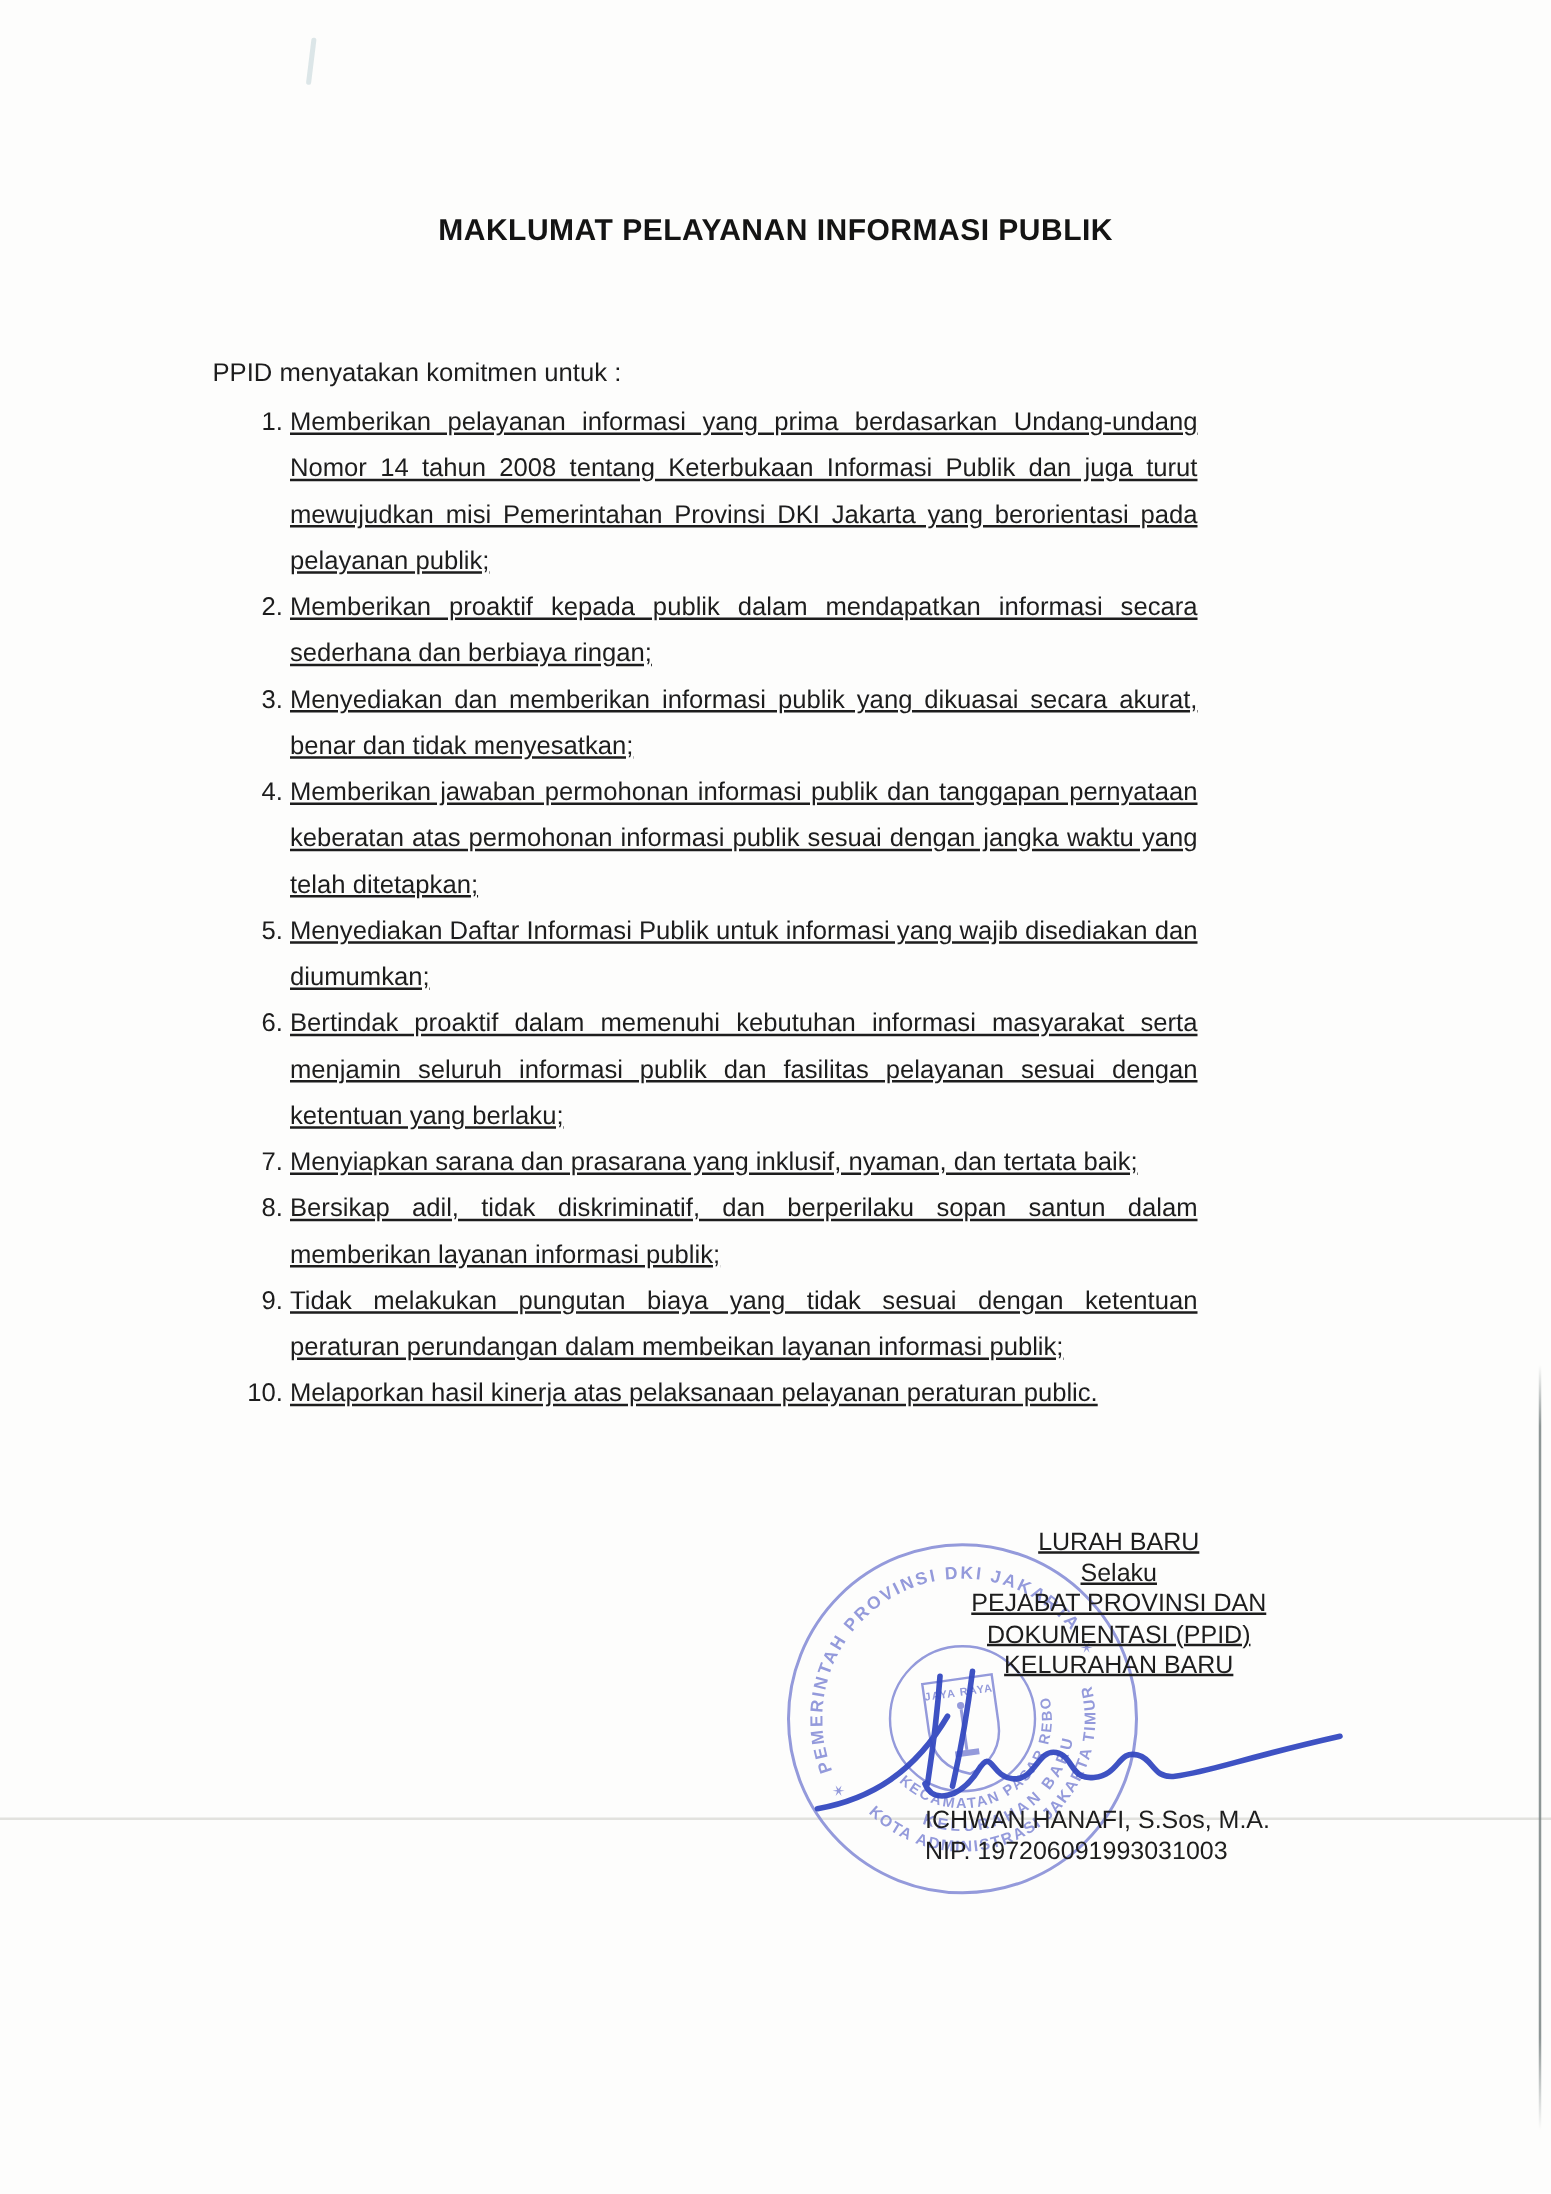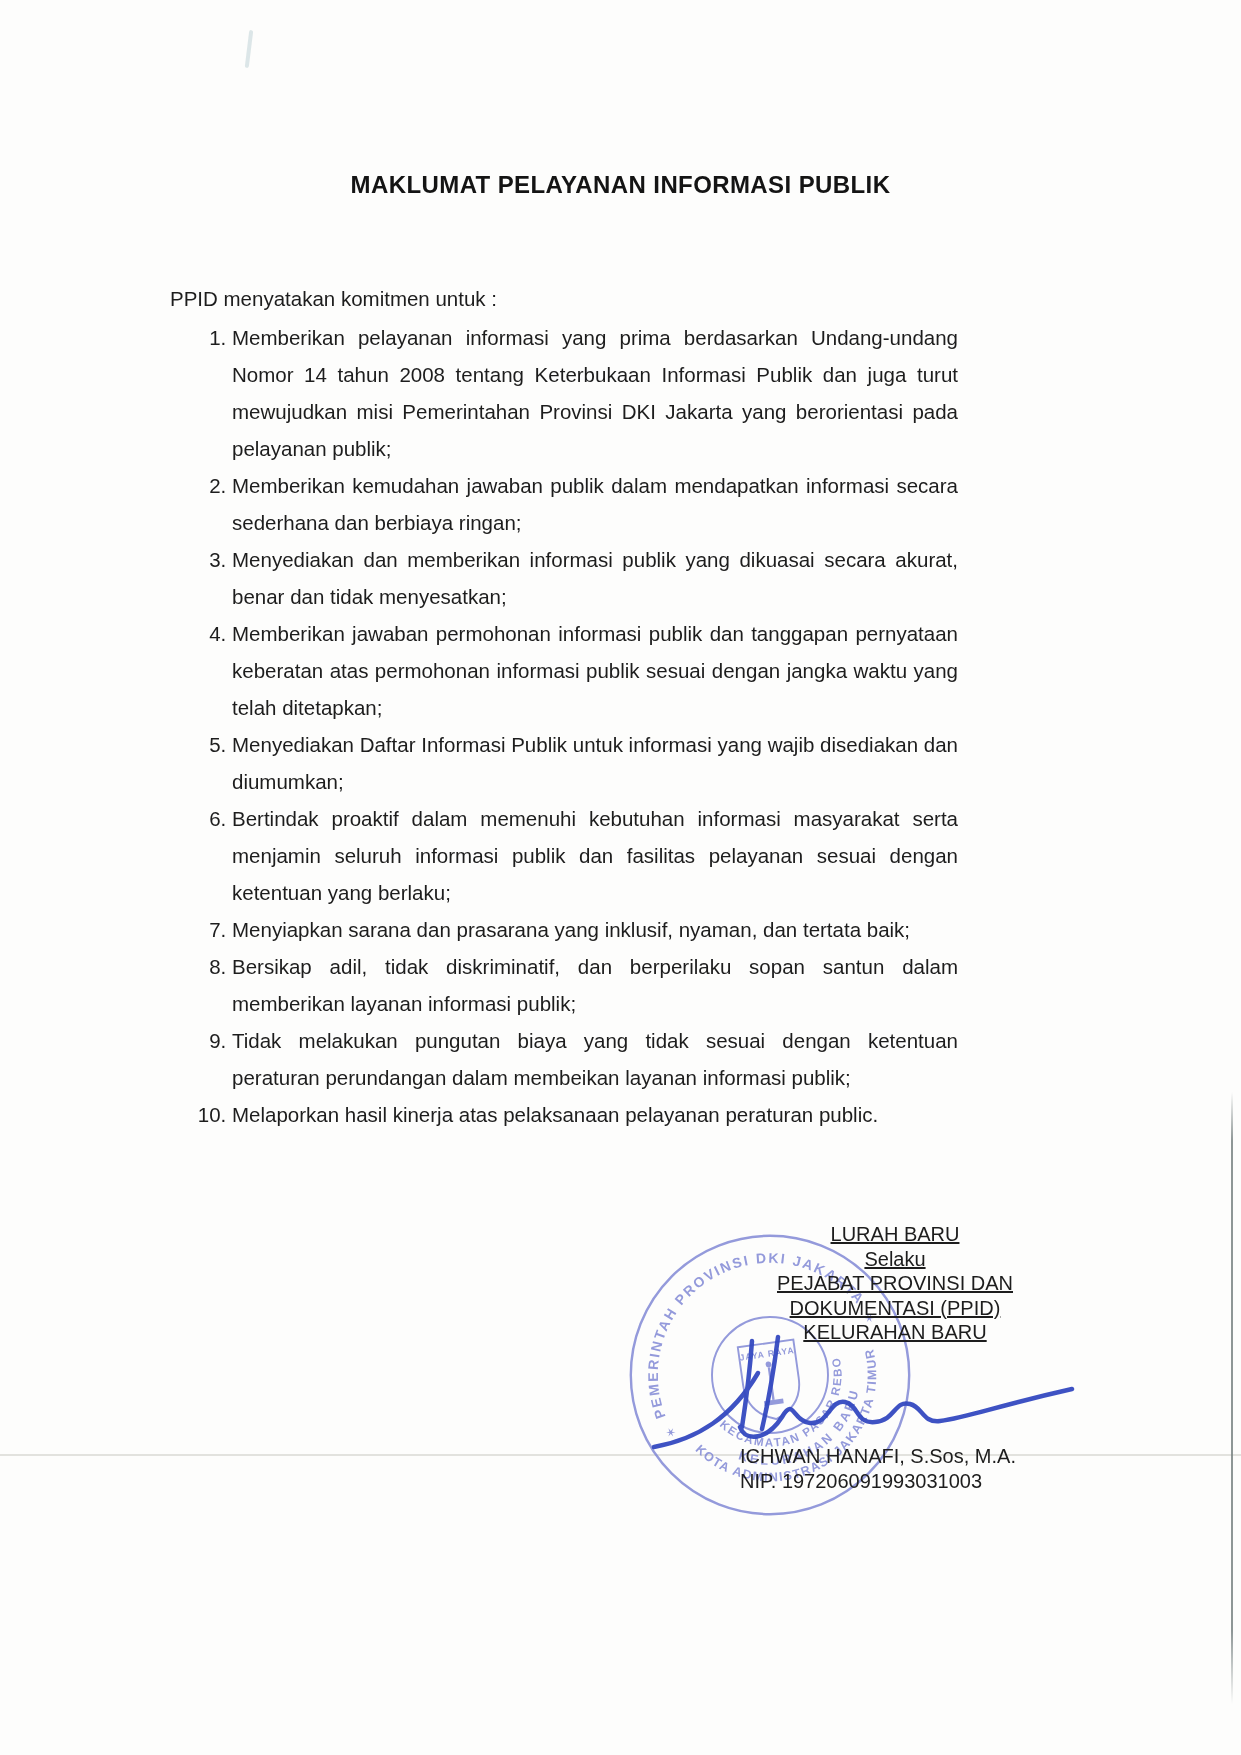--- a/index.html
+++ b/index.html
@@ -34,20 +34,21 @@
   ol.commitments {
     position: absolute;
     left: 202px; top: 319px;
     width: 756px;
     margin: 0;
     padding: 0 0 0 30px;
     font-size: 20.5px;
     line-height: 37px;
     text-align: justify;
     z-index: 4;
+    text-decoration: underline;
   }
   ol.commitments li { margin: 0; padding: 0; }
   .place-date {
     position: absolute;
     left: 755px; top: 1147px;
     font-size: 20px;
     line-height: 26px;
     z-index: 4;
   }
   .role-block {
@@ -119,21 +120,21 @@
   <div class="top-artifact"></div>
   <div class="scan-line-h"></div>
   <div class="scan-line-v"></div>
 
   <div class="doc-title">MAKLUMAT PELAYANAN INFORMASI PUBLIK</div>
 
   <div class="intro">PPID menyatakan komitmen untuk :</div>
 
   <ol class="commitments">
       <li>Memberikan pelayanan informasi yang prima berdasarkan Undang-undang Nomor 14 tahun 2008 tentang Keterbukaan Informasi Publik dan juga turut mewujudkan misi Pemerintahan Provinsi DKI Jakarta yang berorientasi pada pelayanan publik;</li>
-      <li>Memberikan kemudahan jawaban publik dalam mendapatkan informasi secara sederhana dan berbiaya ringan;</li>
+      <li>Memberikan proaktif kepada publik dalam mendapatkan informasi secara sederhana dan berbiaya ringan;</li>
       <li>Menyediakan dan memberikan informasi publik yang dikuasai secara akurat, benar dan tidak menyesatkan;</li>
       <li>Memberikan jawaban permohonan informasi publik dan tanggapan pernyataan keberatan atas permohonan informasi publik sesuai dengan jangka waktu yang telah ditetapkan;</li>
       <li>Menyediakan Daftar Informasi Publik untuk informasi yang wajib disediakan dan diumumkan;</li>
       <li>Bertindak proaktif dalam memenuhi kebutuhan informasi masyarakat serta menjamin seluruh informasi publik dan fasilitas pelayanan sesuai dengan ketentuan yang berlaku;</li>
       <li>Menyiapkan sarana dan prasarana yang inklusif, nyaman, dan tertata baik;</li>
       <li>Bersikap adil, tidak diskriminatif, dan berperilaku sopan santun dalam memberikan layanan informasi publik;</li>
       <li>Tidak melakukan pungutan biaya yang tidak sesuai dengan ketentuan peraturan perundangan dalam membeikan layanan informasi publik;</li>
       <li>Melaporkan hasil kinerja atas pelaksanaan pelayanan peraturan public.</li>
     </ol>
 

